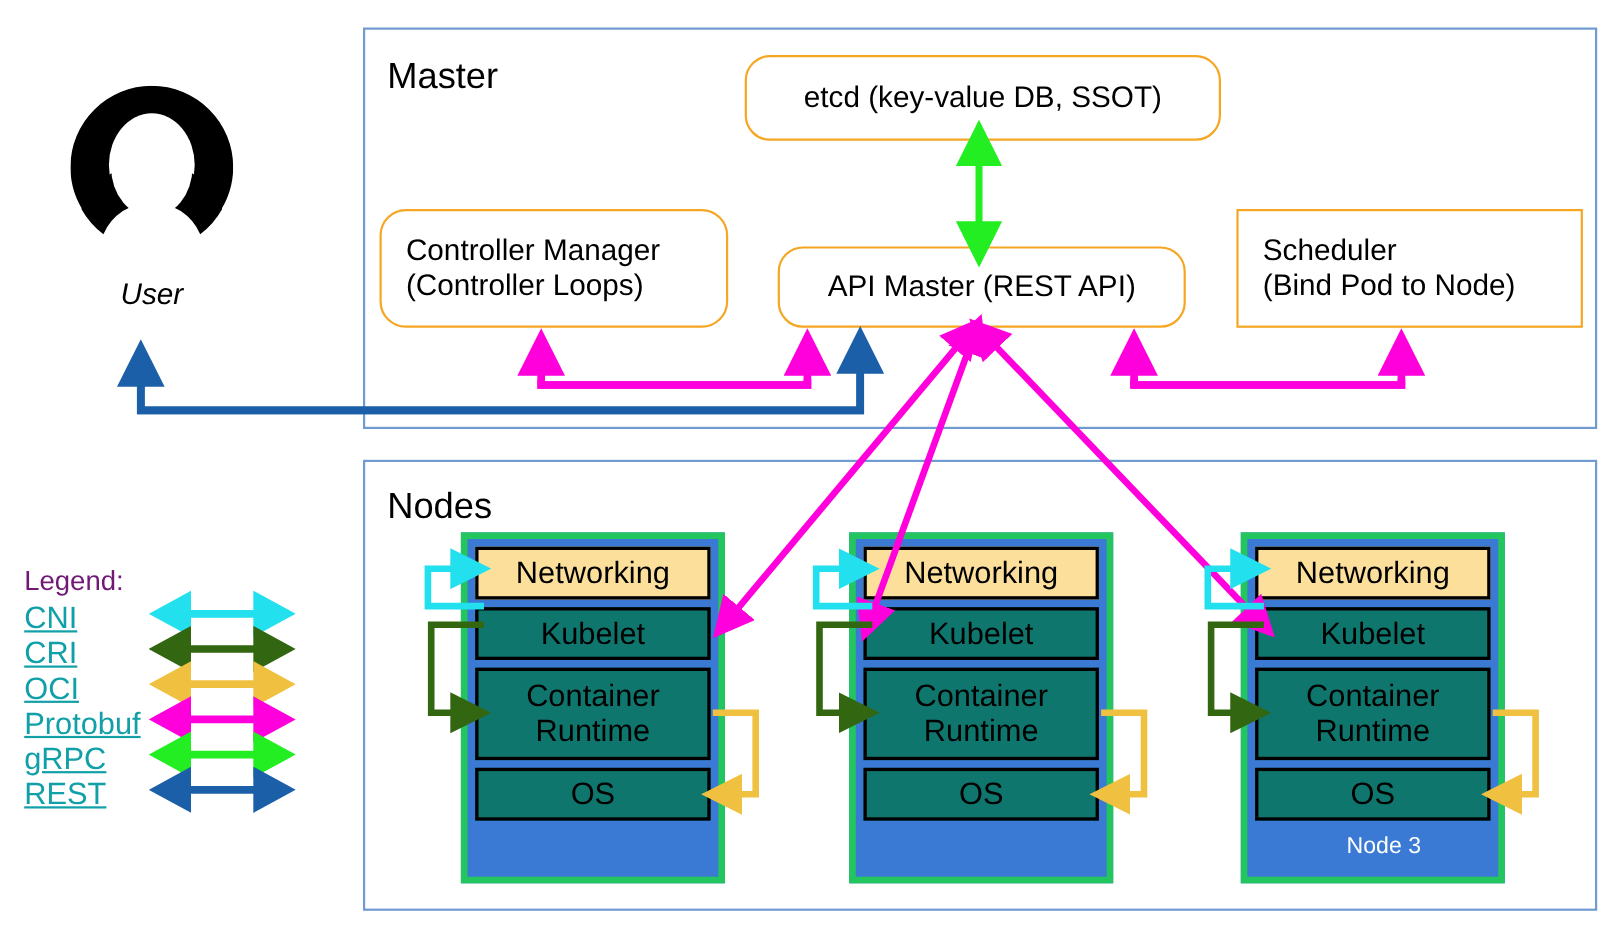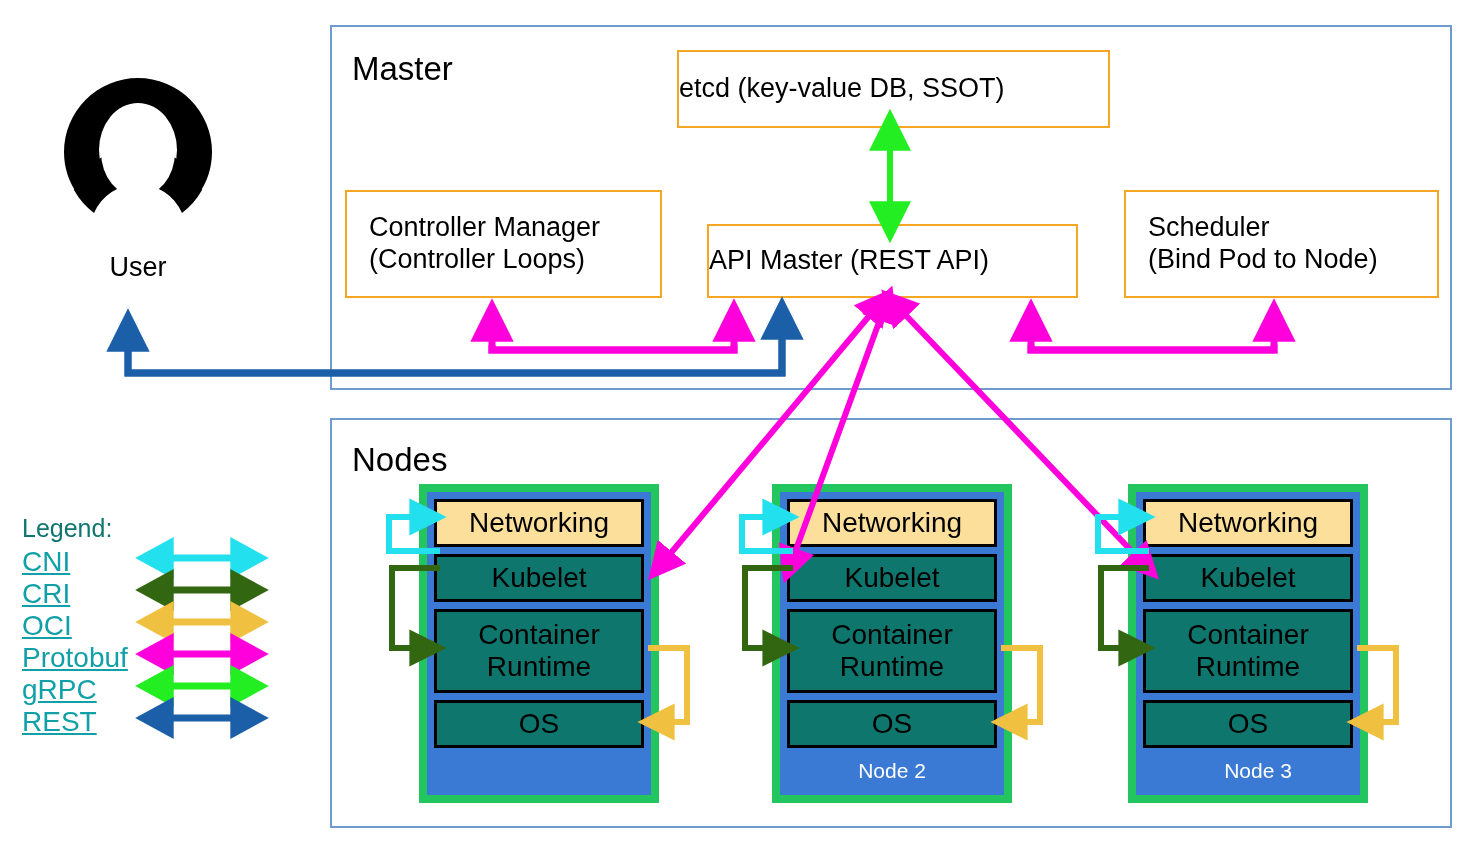--- a/index.html
+++ b/index.html
@@ -37,36 +37,37 @@
     border: 2px solid #f5a623;
     background: #ffffff;
     display: flex;
     align-items: center;
     justify-content: flex-start;
     color: #000000;
     font-size: 27px;
     line-height: 1.18;
     padding-left: 22px;
   }
-  .mbox.center { padding-left: 0; }
+  .mbox.center { justify-content: center; padding-left: 0; border-radius: 23px; }
 
   
   .user-label {
     position: absolute;
     font-size: 27px;
     color: #000000;
     text-align: center;
     white-space: nowrap;
+    font-style: italic;
   }
 
   
   .node-card {
     box-sizing: border-box;
     background: #3a7ad4;
-    border: 8px solid #22c55e;
+    border: 6px solid #22c55e;
     padding: 7px 7px 0 7px;
   }
   .node-layer {
     box-sizing: border-box;
     border: 3px solid #000000;
     background: #0f766e;
     display: flex;
     align-items: center;
     justify-content: center;
     text-align: center;
@@ -80,21 +81,21 @@
     left: 0; right: 0;
     text-align: center;
     color: #ffffff;
     font-size: 21px;
   }
 
   
   .legend-title {
     position: absolute;
     font-size: 25px;
-    color: #0f766e;
+    color: #701a75;
     white-space: nowrap;
   }
   .legend-item-label {
     position: absolute;
     font-size: 28px;
     color: #11a0a8;
     text-decoration: underline;
     white-space: nowrap;
     cursor: pointer;
   }
@@ -130,21 +131,21 @@
   </div>
   <div class="user-label" style="left:64px; top:252px; width:148px;">User</div>
 
   <div class="abs group-box" style="left:330px; top:25px; width:1122px; height:365px;"></div>
   <div class="group-title" style="left:352px; top:52px;">Master</div>
 
   <div class="abs mbox center" style="left:677px; top:50px; width:433px; height:78px;">
     <span>etcd (key-value DB, SSOT)</span>
   </div>
 
-  <div class="abs mbox" style="left:345px; top:190px; width:317px; height:108px;">
+  <div class="abs mbox" style="left:345px; top:190px; width:317px; height:108px;border-radius:24px;">
     <div>
       <div>Controller Manager</div>
       <div>(Controller Loops)</div>
     </div>
   </div>
 
   <div class="abs mbox center" style="left:707px; top:224px; width:371px; height:74px;">
     <span>API Master (REST API)</span>
   </div>
 
@@ -181,21 +182,20 @@
     <div class="node-layer" style="height:48px; margin-top:7px;">
       <span>Kubelet</span>
     </div>
     <div class="node-layer" style="height:84px; margin-top:7px; flex-direction:column;">
       <span>Container</span>
       <span>Runtime</span>
     </div>
     <div class="node-layer" style="height:48px; margin-top:7px;">
       <span>OS</span>
     </div>
-    <div class="node-name" style="top:267px;">Node 2</div>
   </div>
 
   <div class="abs node-card" style="left:1128px; top:484px; width:240px; height:319px;">
     <div class="node-layer networking" style="height:48px;">
       <span>Networking</span>
     </div>
     <div class="node-layer" style="height:48px; margin-top:7px;">
       <span>Kubelet</span>
     </div>
     <div class="node-layer" style="height:84px; margin-top:7px; flex-direction:column;">

